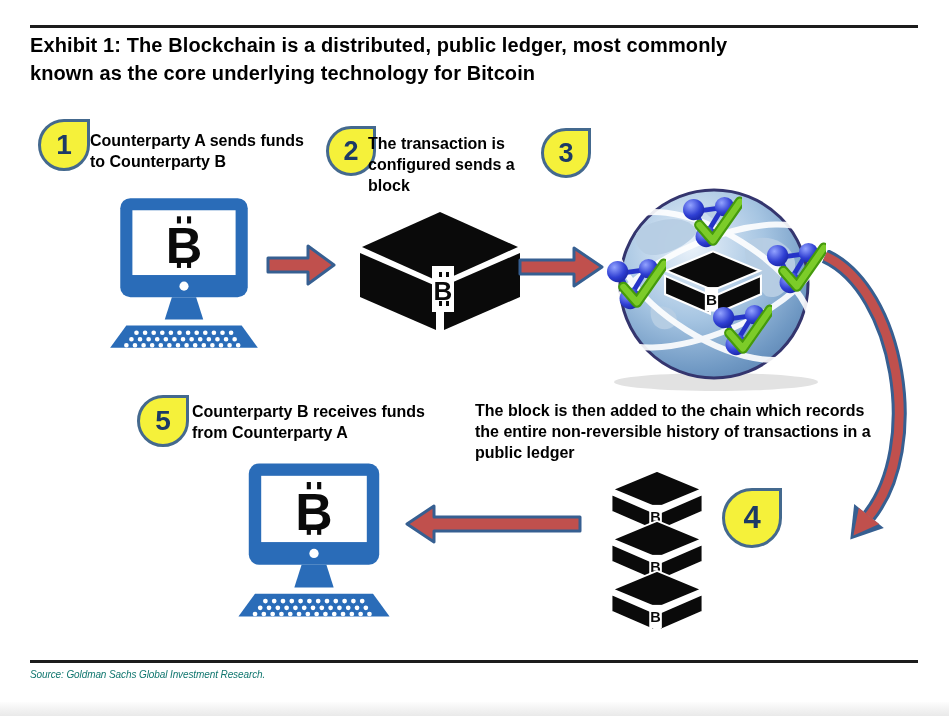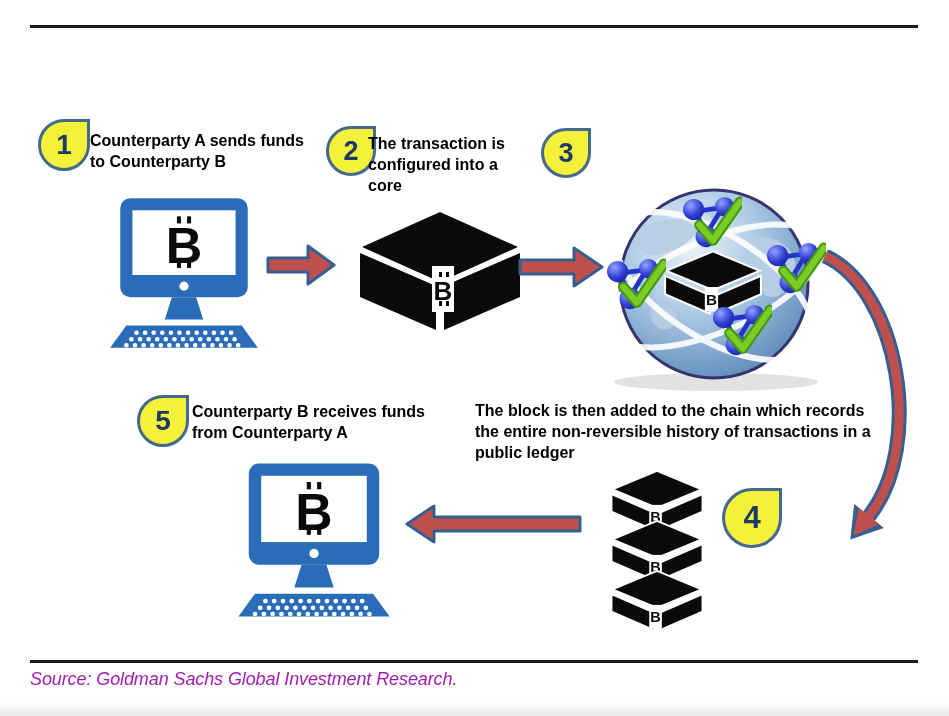--- a/index.html
+++ b/index.html
@@ -5,21 +5,21 @@
   html,body{margin:0;padding:0;background:#fff;}
   .page{position:relative;width:949px;height:716px;background:#ffffff;overflow:hidden;
         font-family:"Liberation Sans",sans-serif;color:#000;}
   .abs{position:absolute;}
   .rule{background:#1c1c1c;height:3px;}
   .exhibit-title{font-weight:700;font-size:20px;line-height:1.42;white-space:pre-line;letter-spacing:.1px;}
   .badge{border-radius:50% 0 50% 50%;background:#F5F13A;border:3px solid #44698E;
          display:flex;align-items:center;justify-content:center;
          font-weight:700;color:#1C3A66;box-sizing:border-box;}
   .step-label{font-weight:700;font-size:16px;line-height:1.32;text-align:left;}
-  .source-line{font-style:italic;font-size:18px;letter-spacing:-.1px;color:#a21caf;}
+  .source-line{font-style:italic;font-size:10px;letter-spacing:-.1px;color:#0f766e;}
   .bottom-strip{background:linear-gradient(#fdfdfd,#e9e9e9);}
   svg{display:block;}
 </style>
 </head>
 <body>
 
 <div class="page">
 
   <svg width="0" height="0" aria-hidden="true">
     <defs>
@@ -48,30 +48,32 @@
         <circle cx="14" cy="14" r="11" fill="url(#gradBall)"></circle>
         <circle cx="46" cy="11" r="10" fill="url(#gradBall)"></circle>
         <circle cx="27" cy="42" r="11" fill="url(#gradBall)"></circle>
         <polyline points="20,30 34,46 62,6" fill="none" stroke="#459a0c" stroke-width="11" stroke-linecap="round" stroke-linejoin="round"></polyline>
         <polyline points="20,30 34,46 62,6" fill="none" stroke="#7CCC29" stroke-width="6.5" stroke-linecap="round" stroke-linejoin="round"></polyline>
       </symbol>
     </defs>
   </svg>
 
   <div class="abs rule" style="left:30px;top:25px;width:888px;"></div>
+  <div class="abs exhibit-title" style="left:30px;top:31px;width:900px;">Exhibit 1: The Blockchain is a distributed, public ledger, most commonly
+known as the core underlying technology for Bitcoin</div>
 
   <div class="abs badge" style="left:38px;top:119px;width:52px;height:52px;font-size:28px;">
     <span>1</span>
   </div>
   <div class="abs step-label" style="left:90px;top:130px;width:220px;">Counterparty A sends funds to Counterparty B</div>
 
   <div class="abs badge" style="left:326px;top:126px;width:50px;height:50px;font-size:27px;">
     <span>2</span>
   </div>
-  <div class="abs step-label" style="left:368px;top:133px;width:165px;">The transaction is configured into a core</div>
+  <div class="abs step-label" style="left:368px;top:133px;width:165px;">The transaction is configured sends a block</div>
 
   <div class="abs badge" style="left:541px;top:128px;width:50px;height:50px;font-size:27px;">
     <span>3</span>
   </div>
 
   <svg class="abs" style="left:98px;top:196px;" width="172" height="154" viewBox="0 0 170 152">
     <rect x="22" y="2" width="126" height="98" rx="10" fill="#2A6CB8"></rect>
     <rect x="34" y="14" width="102" height="64" fill="#ffffff"></rect>
     <text x="85" y="66" font-size="50" font-weight="700" text-anchor="middle" font-family="Liberation Sans, sans-serif" fill="#0A0A0A">B</text>
     <rect x="78" y="20" width="4" height="7" fill="#0A0A0A"></rect>

